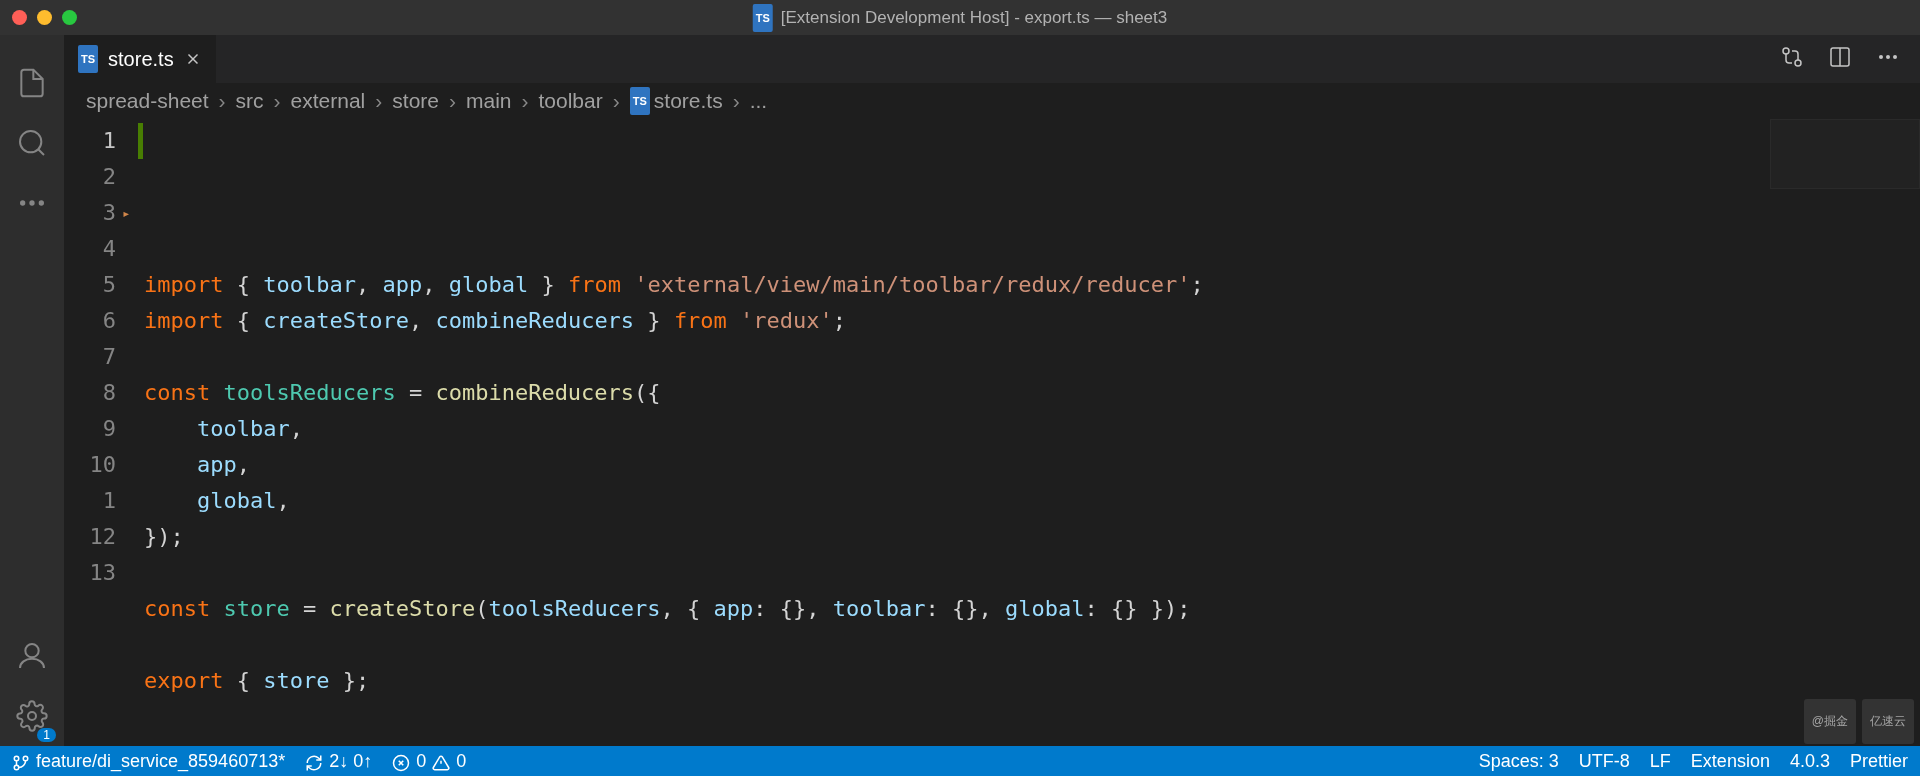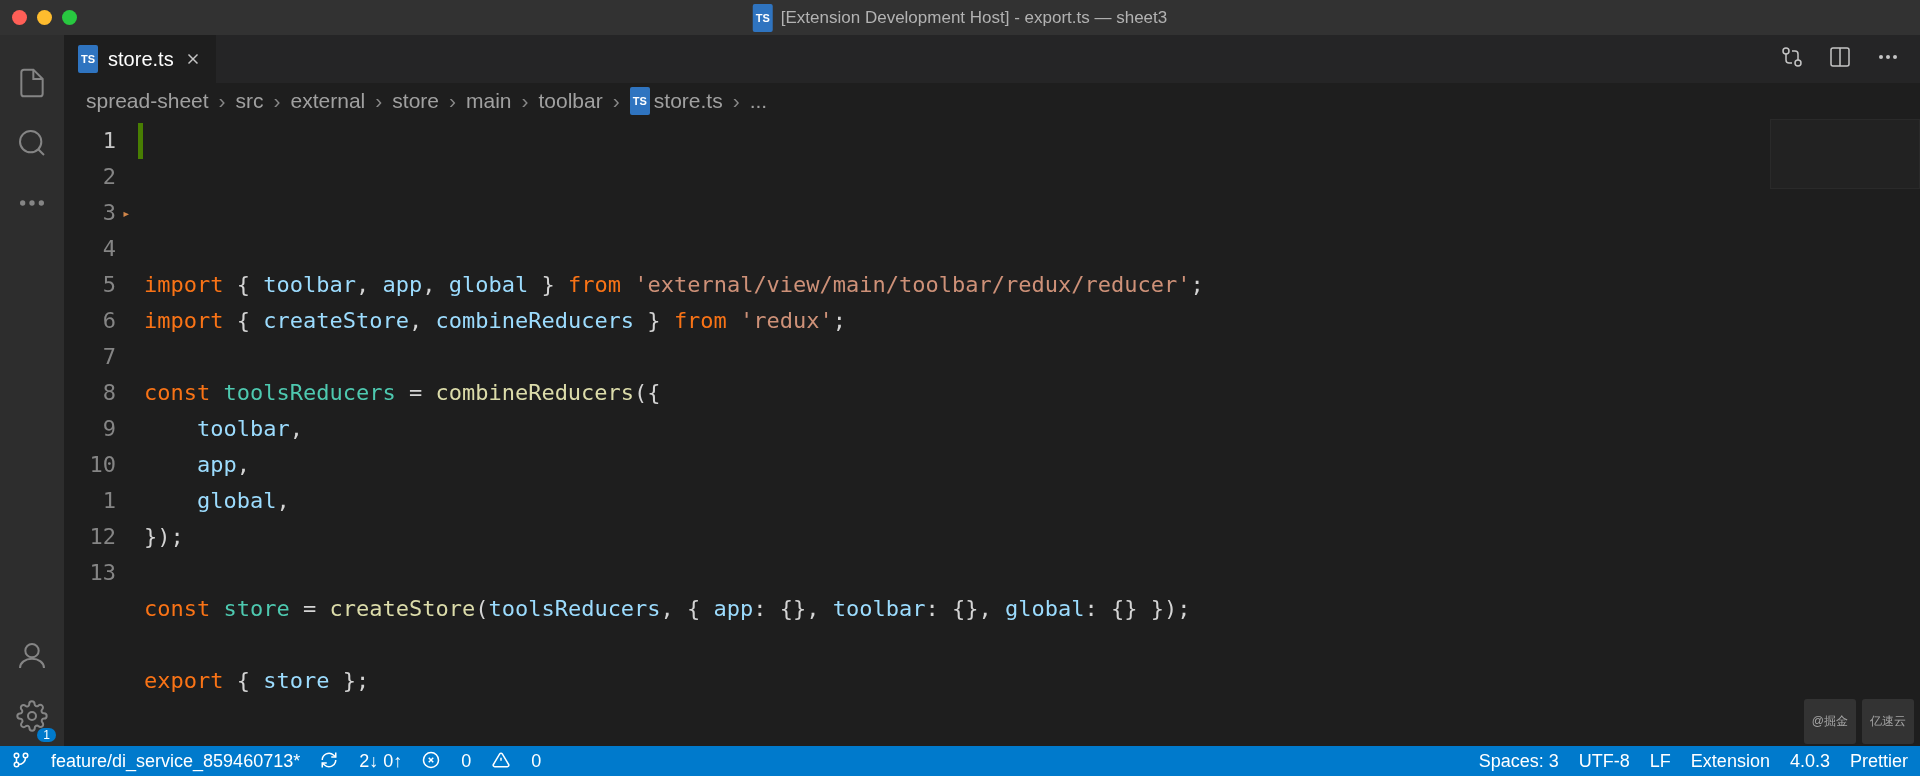--- a/index.html
+++ b/index.html
@@ -46,21 +46,21 @@
 .tk-keyword { color: #f97316; }
 .tk-var { color: #9cdcfe; }
 .tk-func { color: #dcdcaa; }
 .tk-string { color: #ce9178; }
 .tk-punct { color: #d4d4d4; }
 .tk-type { color: #4ec9b0; }
 
 .minimap { position: absolute; right: 0; top: 0; width: 150px; height: 70px; background: #252525; opacity: 0.6; border: 1px solid #333; }
 
 .status-bar { height: 30px; background: #007acc; color: #ffffff; display: flex; align-items: center; font-size: 18px; padding: 0 12px; gap: 20px; }
-.status-item { display: flex; align-items: flex-start; gap: 21px; }
+.status-item { display: flex; align-items: flex-end; gap: 6px; }
 .status-spacer { flex: 1; }
 .status-bar svg { width: 18px; height: 18px; }
 .watermark { position: absolute; right: 6px; bottom: 32px; display: flex; gap: 6px; opacity: 0.7; }
 .wm-badge { background: rgba(80,80,80,0.6); color: #ddd; font-size: 12px; padding: 14px 8px; border-radius: 3px; }
 </style>
 </head>
 <body>
 
 <div class="titlebar">
   <div class="traffic-lights">

